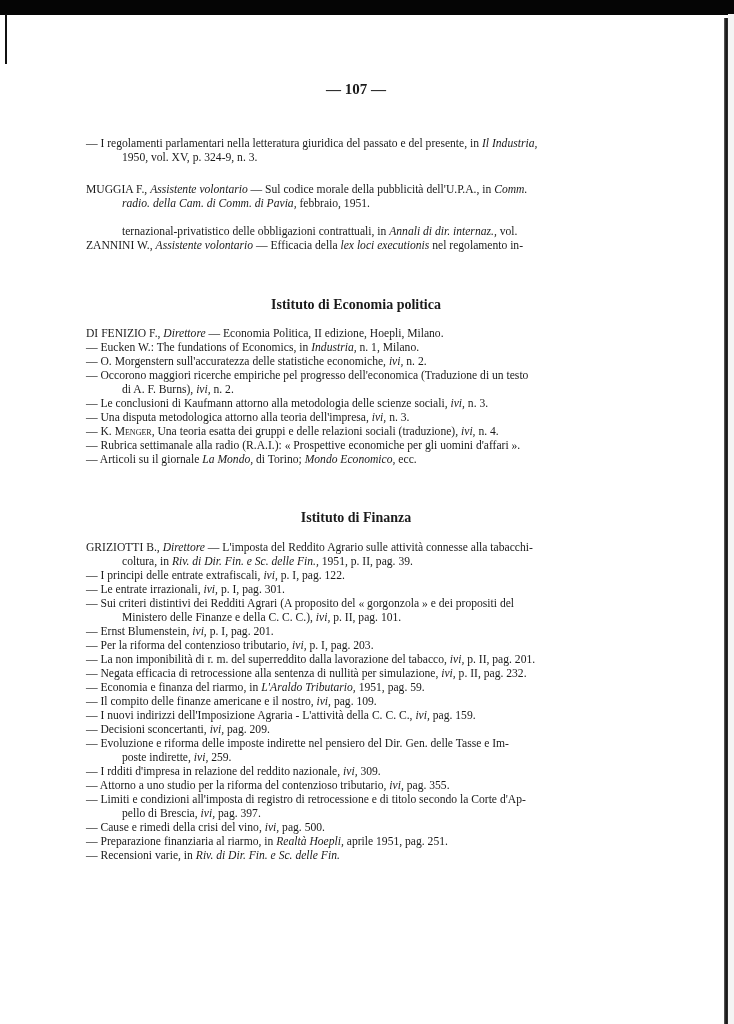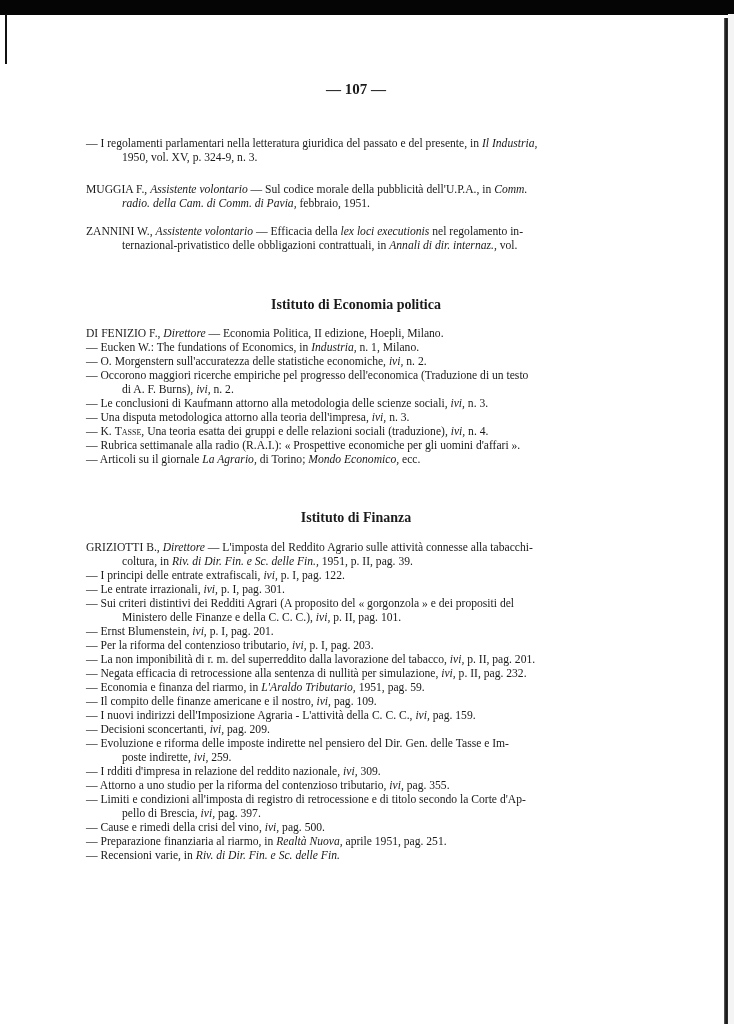--- a/index.html
+++ b/index.html
@@ -52,22 +52,22 @@
   <div id="content">
       <div class="entry" style="top: 137px;">
         <span class="line">— I regolamenti parlamentari nella letteratura giuridica del passato e del presente, in <i>Il Industria,</i></span>
         <span class="line indent">1950, vol. XV, p. 324-9, n. 3.</span>
       </div>
       <div class="entry" style="top: 183px;">
         <span class="line">MUGGIA F., <i>Assistente volontario</i> — Sul codice morale della pubblicità dell'U.P.A., in <i>Comm.</i></span>
         <span class="line indent"><i>radio. della Cam. di Comm. di Pavia,</i> febbraio, 1951.</span>
       </div>
       <div class="entry" style="top: 225px;">
+        <span class="line indent">ternazional-privatistico delle obbligazioni contrattuali, in <i>Annali di dir. internaz.,</i> vol.</span>
         <span class="line">ZANNINI W., <i>Assistente volontario</i> — Efficacia della <i>lex loci executionis</i> nel regolamento in-</span>
-        <span class="line indent">ternazional-privatistico delle obbligazioni contrattuali, in <i>Annali di dir. internaz.,</i> vol.</span>
       </div>
       <div class="heading" style="top: 298px;">Istituto di Economia politica</div>
       <div class="entry" style="top: 327px;">
         <span class="line">DI FENIZIO F., <i>Direttore</i> — Economia Politica, II edizione, Hoepli, Milano.</span>
       </div>
       <div class="entry" style="top: 341px;">
         <span class="line">— Eucken W.: The fundations of Economics, in <i>Industria,</i> n. 1, Milano.</span>
       </div>
       <div class="entry" style="top: 355px;">
         <span class="line">— O. Morgenstern sull'accuratezza delle statistiche economiche, <i>ivi,</i> n. 2.</span>
@@ -76,27 +76,27 @@
         <span class="line">— Occorono maggiori ricerche empiriche pel progresso dell'economica (Traduzione di un testo</span>
         <span class="line indent">di A. F. Burns), <i>ivi,</i> n. 2.</span>
       </div>
       <div class="entry" style="top: 397px;">
         <span class="line">— Le conclusioni di Kaufmann attorno alla metodologia delle scienze sociali, <i>ivi,</i> n. 3.</span>
       </div>
       <div class="entry" style="top: 411px;">
         <span class="line">— Una disputa metodologica attorno alla teoria dell'impresa, <i>ivi,</i> n. 3.</span>
       </div>
       <div class="entry" style="top: 425px;">
-        <span class="line">— K. <span class="sc">Tasse</span>, Una teoria esatta dei gruppi e delle relazioni sociali (traduzione), <i>ivi,</i> n. 4.</span>
+        <span class="line">— K. <span class="sc">Menger</span>, Una teoria esatta dei gruppi e delle relazioni sociali (traduzione), <i>ivi,</i> n. 4.</span>
       </div>
       <div class="entry" style="top: 439px;">
         <span class="line">— Rubrica settimanale alla radio (R.A.I.): « Prospettive economiche per gli uomini d'affari ».</span>
       </div>
       <div class="entry" style="top: 453px;">
-        <span class="line">— Articoli su il giornale <i>La Agrario,</i> di Torino; <i>Mondo Economico,</i> ecc.</span>
+        <span class="line">— Articoli su il giornale <i>La Mondo,</i> di Torino; <i>Mondo Economico,</i> ecc.</span>
       </div>
       <div class="heading" style="top: 511px;">Istituto di Finanza</div>
       <div class="entry" style="top: 541px;">
         <span class="line">GRIZIOTTI B., <i>Direttore</i> — L'imposta del Reddito Agrario sulle attività connesse alla tabacchi-</span>
         <span class="line indent">coltura, in <i>Riv. di Dir. Fin. e Sc. delle Fin.,</i> 1951, p. II, pag. 39.</span>
       </div>
       <div class="entry" style="top: 569px;">
         <span class="line">— I principi delle entrate extrafiscali, <i>ivi,</i> p. I, pag. 122.</span>
       </div>
       <div class="entry" style="top: 583px;">
@@ -141,19 +141,19 @@
         <span class="line">— Attorno a uno studio per la riforma del contenzioso tributario, <i>ivi,</i> pag. 355.</span>
       </div>
       <div class="entry" style="top: 793px;">
         <span class="line">— Limiti e condizioni all'imposta di registro di retrocessione e di titolo secondo la Corte d'Ap-</span>
         <span class="line indent">pello di Brescia, <i>ivi,</i> pag. 397.</span>
       </div>
       <div class="entry" style="top: 821px;">
         <span class="line">— Cause e rimedi della crisi del vino, <i>ivi,</i> pag. 500.</span>
       </div>
       <div class="entry" style="top: 835px;">
-        <span class="line">— Preparazione finanziaria al riarmo, in <i>Realtà Nuova,</i> aprile 1951, pag. 251.</span>
+        <span class="line">— Preparazione finanziaria al riarmo, in <i>Realtà Hoepli,</i> aprile 1951, pag. 251.</span>
       </div>
       <div class="entry" style="top: 849px;">
         <span class="line">— Recensioni varie, in <i>Riv. di Dir. Fin. e Sc. delle Fin.</i></span>
       </div>
     </div>
 </div>
 
 </body></html>

